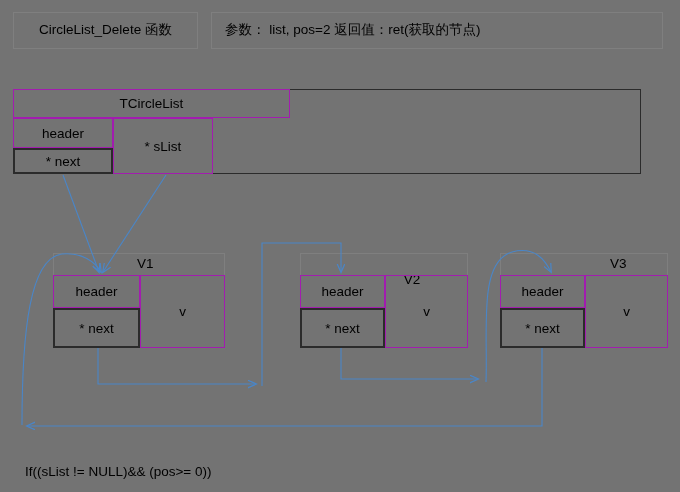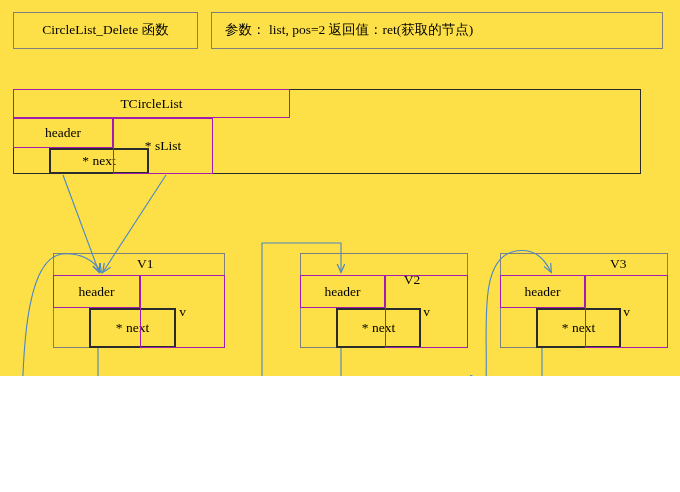--- a/index.html
+++ b/index.html
@@ -3,23 +3,23 @@
 <meta charset="utf-8">
 <style>
   html, body {
     margin: 0;
     padding: 0;
     background: #ffffff;
   }
   #canvas {
     position: relative;
     width: 680px;
-    height: 376px;
-    background: #fde047;
-    font-family: Liberation Serif, serif;
+    height: 492px;
+    background: #737373;
+    font-family: Liberation Sans, sans-serif;
     color: #000000;
     overflow: hidden;
   }
   .box {
     position: absolute;
     box-sizing: border-box;
     border: 1px solid #404040;
     background: transparent;
     display: flex;
     align-items: center;
@@ -50,21 +50,20 @@
     border: 1px solid #a21caf;
     display: flex;
     align-items: center;
     justify-content: center;
     font-size: 13.5px;
     white-space: nowrap;
     background: transparent;
   }
   .cell.thick {
     border: 2px solid #2b2b2b;
-    margin-left: 36px;
   }
   .node-outer {
     position: absolute;
     box-sizing: border-box;
     border: 1px solid #7f7f7f;
     background: transparent;
   }
   .node-title {
     position: absolute;
     font-size: 13.5px;
@@ -142,14 +141,15 @@
     <path d="M98,348 L98,384 L256,384" stroke="#4a86c8" stroke-width="1.1" fill="none" marker-end="url(#ah)"></path>
     <path d="M262,386 L262,243 L341,243 L341,272" stroke="#4a86c8" stroke-width="1.1" fill="none" marker-end="url(#ah)"></path>
 
     <path d="M341,348 L341,379 L478,379" stroke="#4a86c8" stroke-width="1.1" fill="none" marker-end="url(#ah)"></path>
 
     <path d="M486,382 C488,330 478,262 512,252 C535,246 545,260 551,272" stroke="#4a86c8" stroke-width="1.1" fill="none" marker-end="url(#ah)"></path>
 
     <path d="M542,348 L542,426 L27,426" stroke="#4a86c8" stroke-width="1.1" fill="none" marker-end="url(#ahl)"></path>
   </svg>
 
+  <div class="bottom-text" style="left:25px; top:464px;">If((sList != NULL)&amp;&amp; (pos&gt;= 0))</div>
 
 </div>
 
 </body></html>

